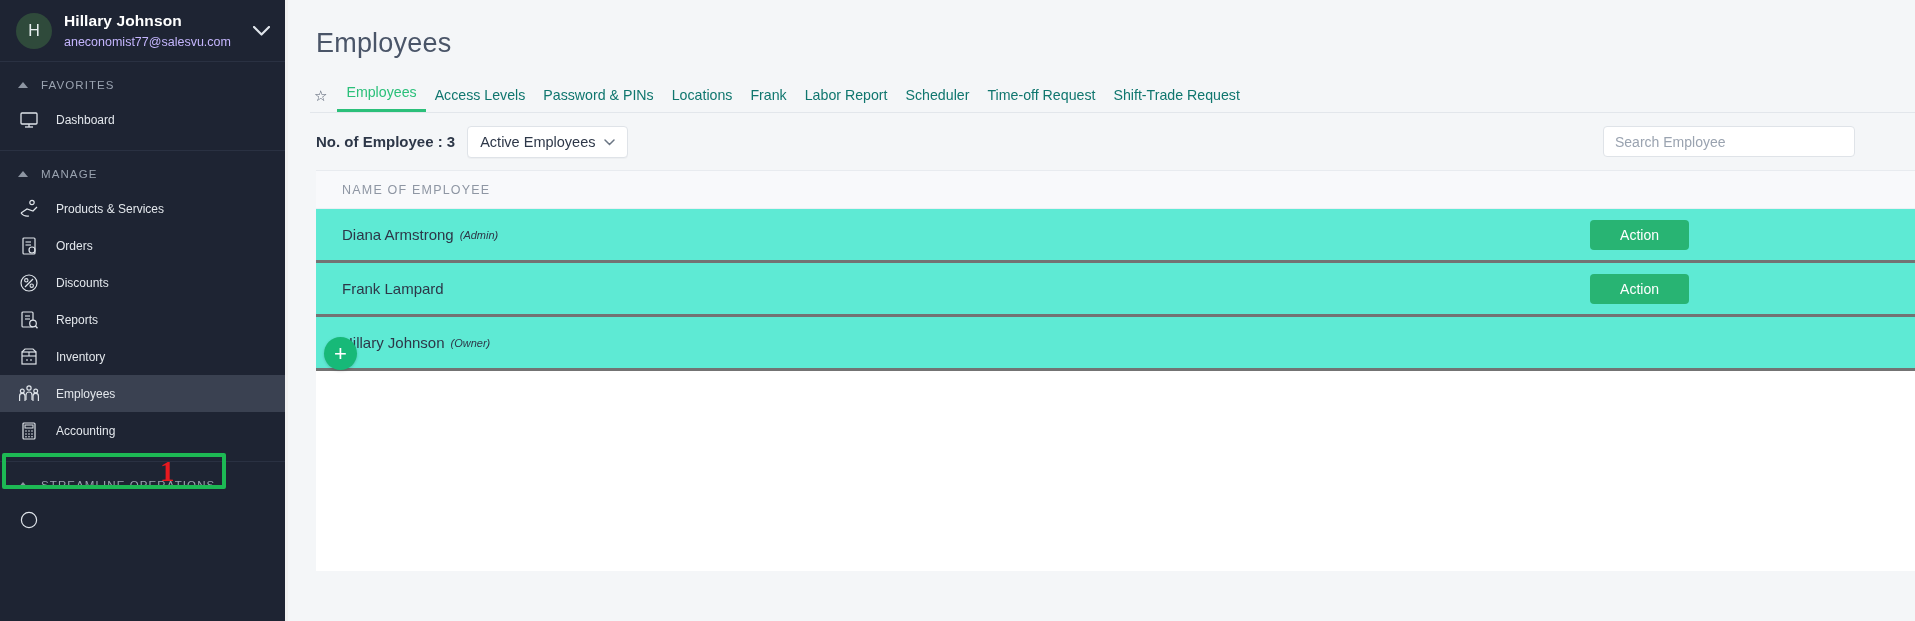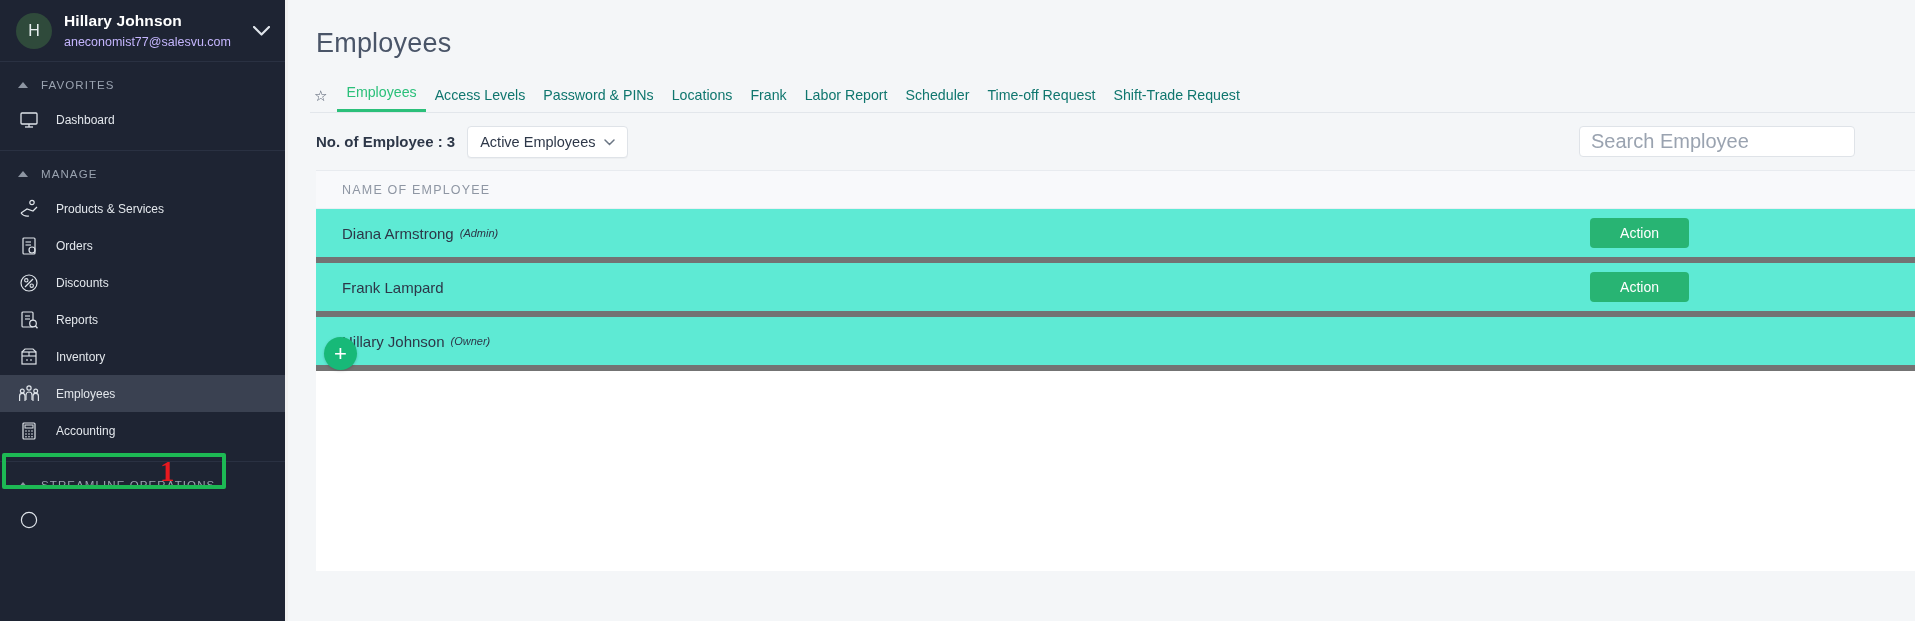--- a/index.html
+++ b/index.html
@@ -139,26 +139,26 @@
     padding: 7px 12px;
     font-size: 14.5px;
     color: #2d3748;
     display: flex; align-items: center; gap: 9px;
     box-shadow: 0 1px 1px rgba(0,0,0,.03);
   }
   .chev-sm { color: #6b7684; font-size: 11px; }
   .search-input {
     position: absolute;
     right: 60px; top: 13px;
-    width: 276px; height: 31px;
+    width: 252px; height: 31px;
     border: 1px solid #dfe3e8;
     border-radius: 4px;
     background: #fff;
     padding: 0 11px;
-    font-size: 20px;
+    font-size: 14px;
     color: #2d3748;
     font-family: "Liberation Sans", sans-serif;
     outline: none;
   }
   .search-input::placeholder { color: #9aa3b0; }
 
   
   .table-wrap {
     margin-left: 28px;
     margin-right: 0;
@@ -173,21 +173,21 @@
     padding-left: 26px;
     color: #8e96a3;
     font-size: 12.5px;
     letter-spacing: 1.2px;
     border-bottom: 1px solid #eceff3;
   }
   .row {
     height: 54px;
     display: flex; align-items: center;
     padding-left: 26px;
-    border-bottom: 6px solid #737373;
+    border-bottom: 3px solid #737373;
     font-size: 15px;
     color: #2d3748;
     position: relative;
   }
   .row .rolex { font-style: italic; margin-left: 6px; font-size: 11px; }
   .act-btn {
     position: absolute;
     right: 226px;
     background: #28b473;
     color: #ffffff;

